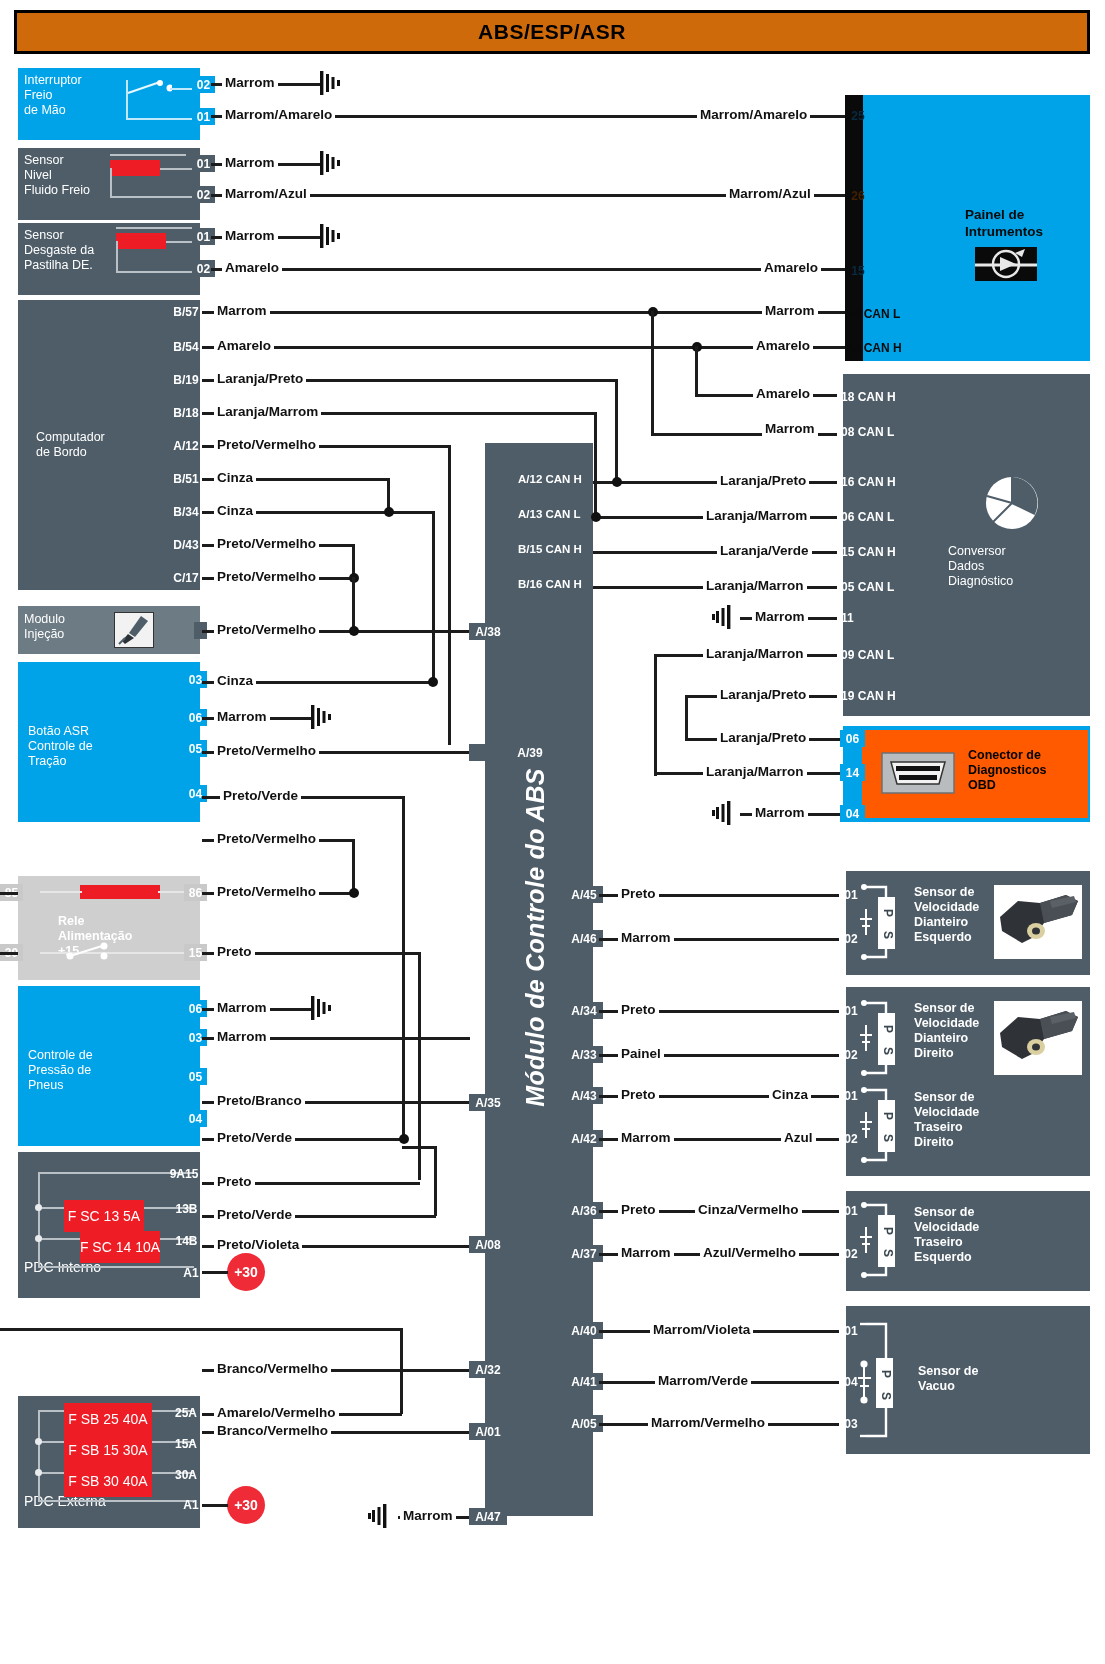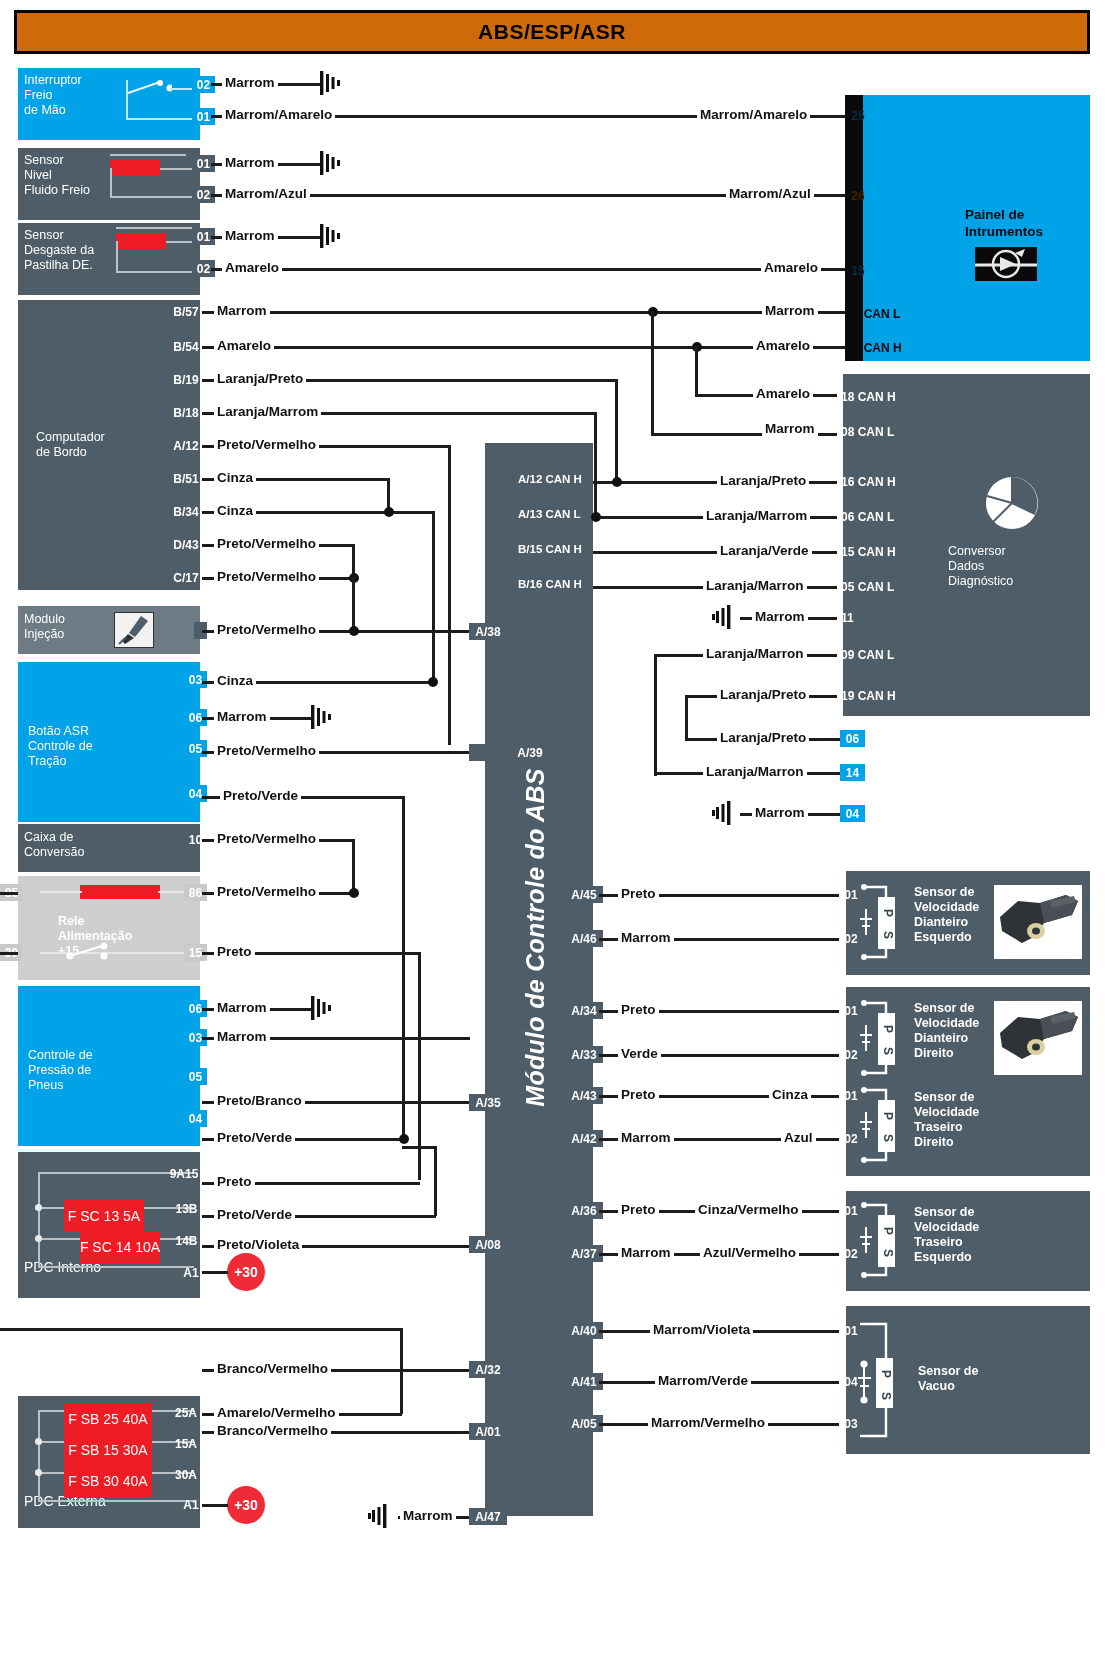--- a/index.html
+++ b/index.html
@@ -191,24 +191,20 @@
   <div class="abs box box-blue" style="left:18px;top:662px;width:182px;height:160px;">
     <div class="abs box-label" style="left:10px;top:62px;">Botão  ASR</div>
     <div class="abs box-label" style="left:10px;top:77px;">Controle de</div>
     <div class="abs box-label" style="left:10px;top:92px;">Tração</div>
   </div>
   <div class="pin pin-blue" style="left:184px;top:671px;width:19px;">03</div>
   <div class="pin pin-blue" style="left:184px;top:709px;width:19px;">06</div>
   <div class="pin pin-blue" style="left:184px;top:740px;width:19px;">05</div>
   <div class="pin pin-blue" style="left:184px;top:785px;width:19px;">04</div>
 
-  <div class="abs box" style="left:18px;top:824px;width:182px;height:48px;">
-    <div class="abs box-label" style="left:6px;top:6px;">Caixa de</div>
-    <div class="abs box-label" style="left:6px;top:21px;">Conversão</div>
-  </div>
   <div class="pin pin-inner" style="left:184px;top:831px;width:19px;">10</div>
 
   <div class="abs box-grey" style="left:18px;top:876px;width:182px;height:104px;">
     <div class="abs box-label-grey" style="left:40px;top:38px;">Rele</div>
     <div class="abs box-label-grey" style="left:40px;top:53px;">Alimentação</div>
     <div class="abs box-label-grey" style="left:40px;top:68px;">+15</div>
     <div class="redbar" style="left:62px;top:9px;width:80px;height:14px;"></div>
     <div class="thinline-w" style="left:22px;top:15px;width:42px;height:2px;"></div>
     <div class="thinline-w" style="left:140px;top:15px;width:42px;height:2px;"></div>
     <div class="thinline-w" style="left:22px;top:76px;width:150px;height:2px;"></div>
@@ -341,20 +337,34 @@
   <div class="pin pin-inner" style="left:837px;top:388px;width:62px;justify-content:flex-start;padding-left:4px;">18 CAN H</div>
   <div class="pin pin-inner" style="left:837px;top:423px;width:62px;justify-content:flex-start;padding-left:4px;">08 CAN L</div>
   <div class="pin pin-inner" style="left:837px;top:473px;width:62px;justify-content:flex-start;padding-left:4px;">16 CAN H</div>
   <div class="pin pin-inner" style="left:837px;top:508px;width:62px;justify-content:flex-start;padding-left:4px;">06 CAN L</div>
   <div class="pin pin-inner" style="left:837px;top:543px;width:62px;justify-content:flex-start;padding-left:4px;">15 CAN H</div>
   <div class="pin pin-inner" style="left:837px;top:578px;width:62px;justify-content:flex-start;padding-left:4px;">05 CAN L</div>
   <div class="pin pin-inner" style="left:837px;top:609px;width:26px;justify-content:flex-start;padding-left:4px;">11</div>
   <div class="pin pin-inner" style="left:837px;top:646px;width:62px;justify-content:flex-start;padding-left:4px;">09 CAN L</div>
   <div class="pin pin-inner" style="left:837px;top:687px;width:62px;justify-content:flex-start;padding-left:4px;">19 CAN H</div>
 
+  <div class="abs" style="left:843px;top:726px;width:247px;height:96px;background:#00a2e8;">
+    <div class="abs box-orange" style="left:19px;top:4px;width:226px;height:88px;"></div>
+    <div class="abs" style="left:38px;top:26px;width:74px;height:42px;">
+      <svg width="74" height="42" viewBox="0 0 74 42">
+        <rect x="1" y="1" width="72" height="40" fill="#b9bcbf" stroke="#6c7073" stroke-width="1.5"></rect>
+        <path d="M10 10 H64 L58 32 H16 Z" fill="#f2f2f2" stroke="#333" stroke-width="1.5"></path>
+        <rect x="15" y="14" width="44" height="5" fill="#111"></rect>
+        <rect x="18" y="23" width="38" height="5" fill="#111"></rect>
+      </svg>
+    </div>
+    <div class="abs box-label-dark" style="left:125px;top:22px;">Conector de</div>
+    <div class="abs box-label-dark" style="left:125px;top:37px;">Diagnosticos</div>
+    <div class="abs box-label-dark" style="left:125px;top:52px;">OBD</div>
+  </div>
   <div class="pin pin-blue" style="left:840px;top:730px;width:21px;">06</div>
   <div class="pin pin-blue" style="left:840px;top:764px;width:21px;">14</div>
   <div class="pin pin-blue" style="left:840px;top:805px;width:21px;">04</div>
 
   <div class="sens-box" style="left:846px;top:871px;width:244px;height:104px;">
     <div class="sens-text" style="left:68px;top:14px;">Sensor de</div>
     <div class="sens-text" style="left:68px;top:29px;">Velocidade</div>
     <div class="sens-text" style="left:68px;top:44px;">Dianteiro</div>
     <div class="sens-text" style="left:68px;top:59px;">Esquerdo</div>
     <div class="sens-sym" style="left:14px;top:10px;width:46px;height:82px;">
@@ -731,21 +741,21 @@
   <div class="wire-h thick" style="left:599px;top:894px;width:240px;"></div>
   <div class="wlabel" style="left:618px;top:887px;">Preto</div>
 
   <div class="wire-h thick" style="left:599px;top:938px;width:240px;"></div>
   <div class="wlabel" style="left:618px;top:931px;">Marrom</div>
 
   <div class="wire-h thick" style="left:599px;top:1010px;width:240px;"></div>
   <div class="wlabel" style="left:618px;top:1003px;">Preto</div>
 
   <div class="wire-h thick" style="left:599px;top:1054px;width:240px;"></div>
-  <div class="wlabel" style="left:618px;top:1047px;">Verde</div>
+  <div class="wlabel" style="left:618px;top:1047px;">Painel</div>
 
   <div class="wire-h thick" style="left:599px;top:1095px;width:240px;"></div>
   <div class="wlabel" style="left:618px;top:1088px;">Preto</div>
   <div class="wlabel" style="left:769px;top:1088px;">Cinza</div>
 
   <div class="wire-h thick" style="left:599px;top:1138px;width:240px;"></div>
   <div class="wlabel" style="left:618px;top:1131px;">Marrom</div>
   <div class="wlabel" style="left:781px;top:1131px;">Azul</div>
 
   <div class="wire-h thick" style="left:599px;top:1210px;width:240px;"></div>

